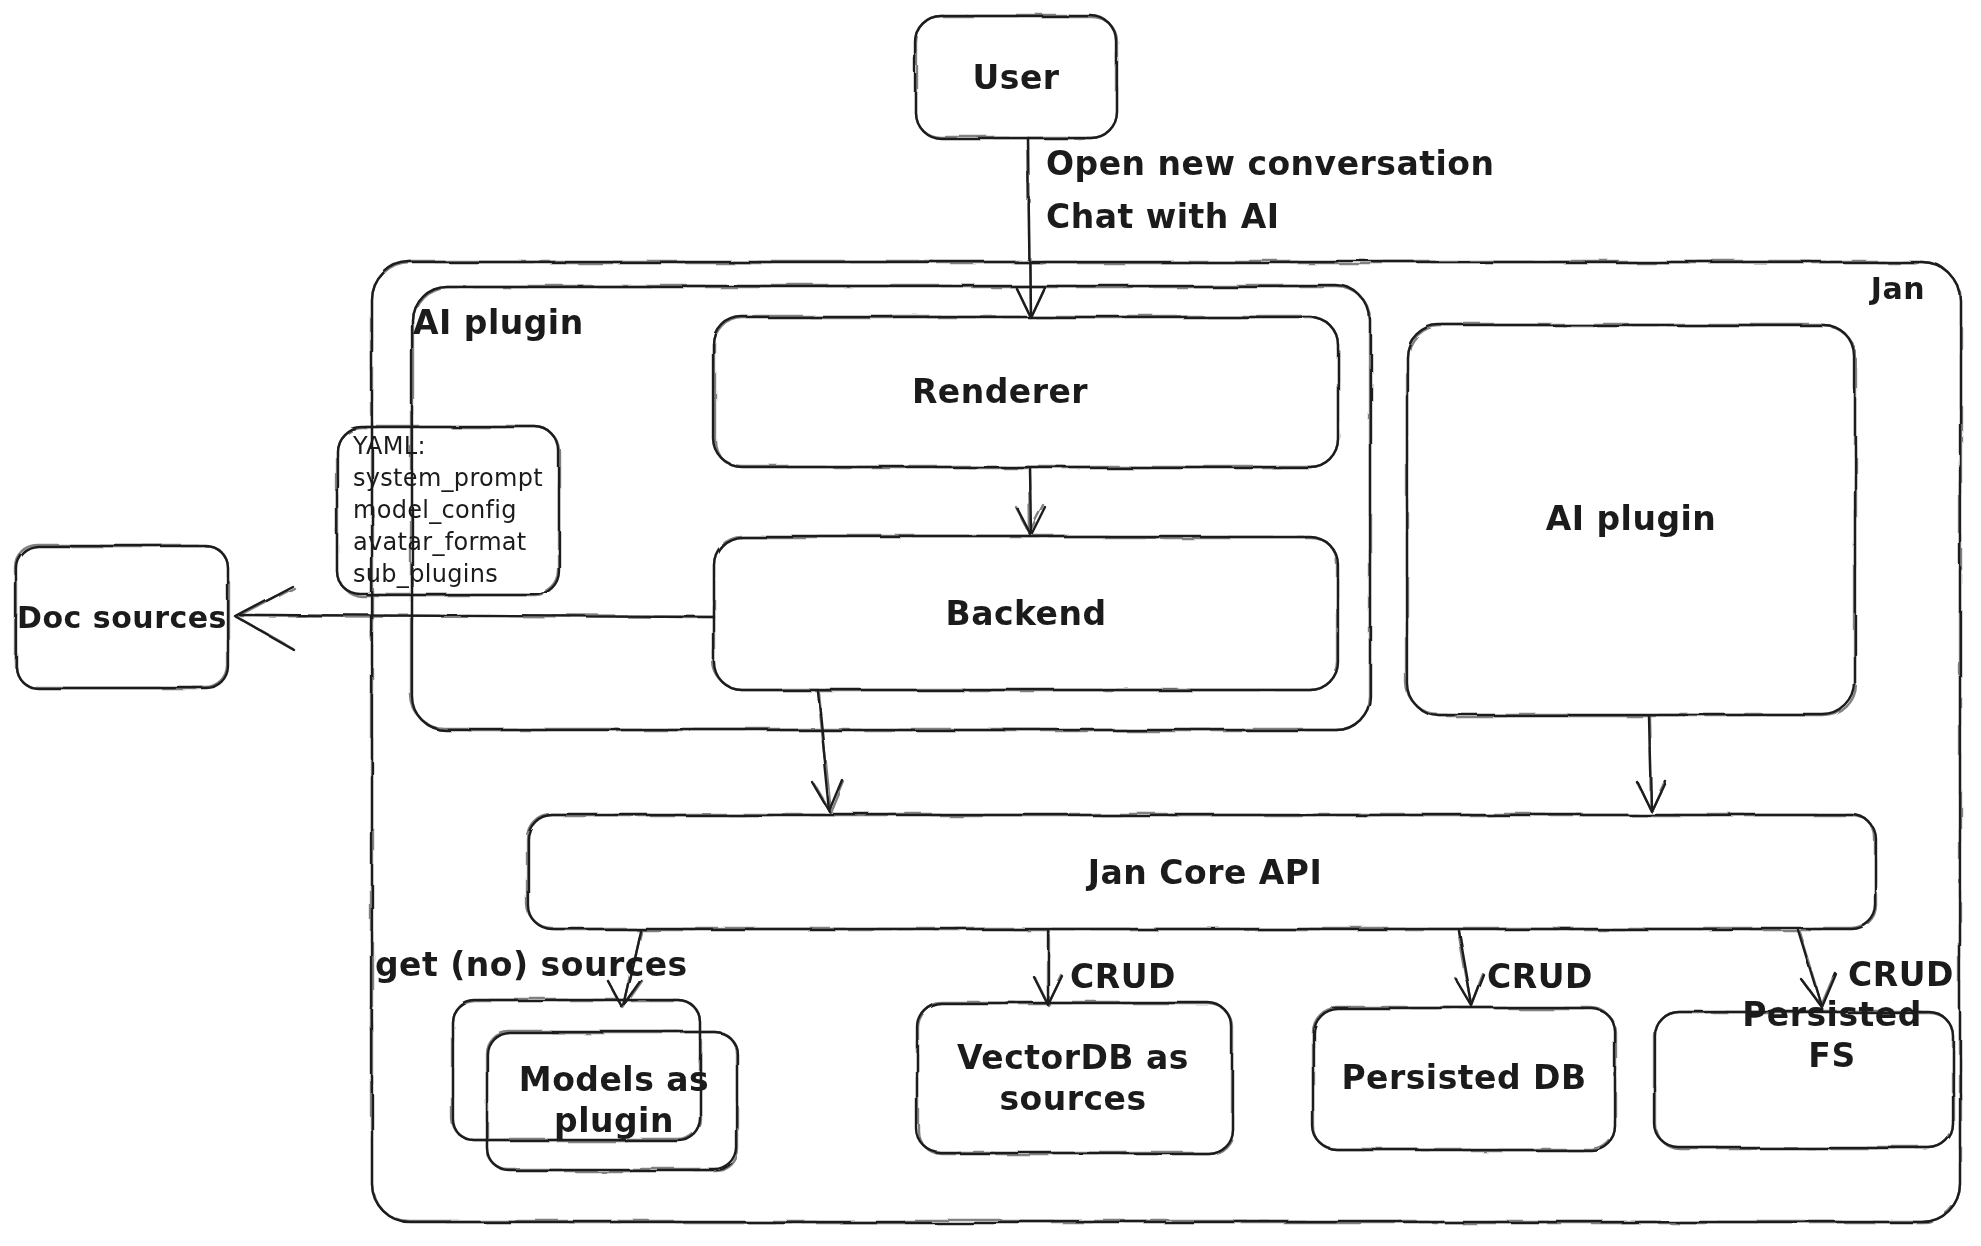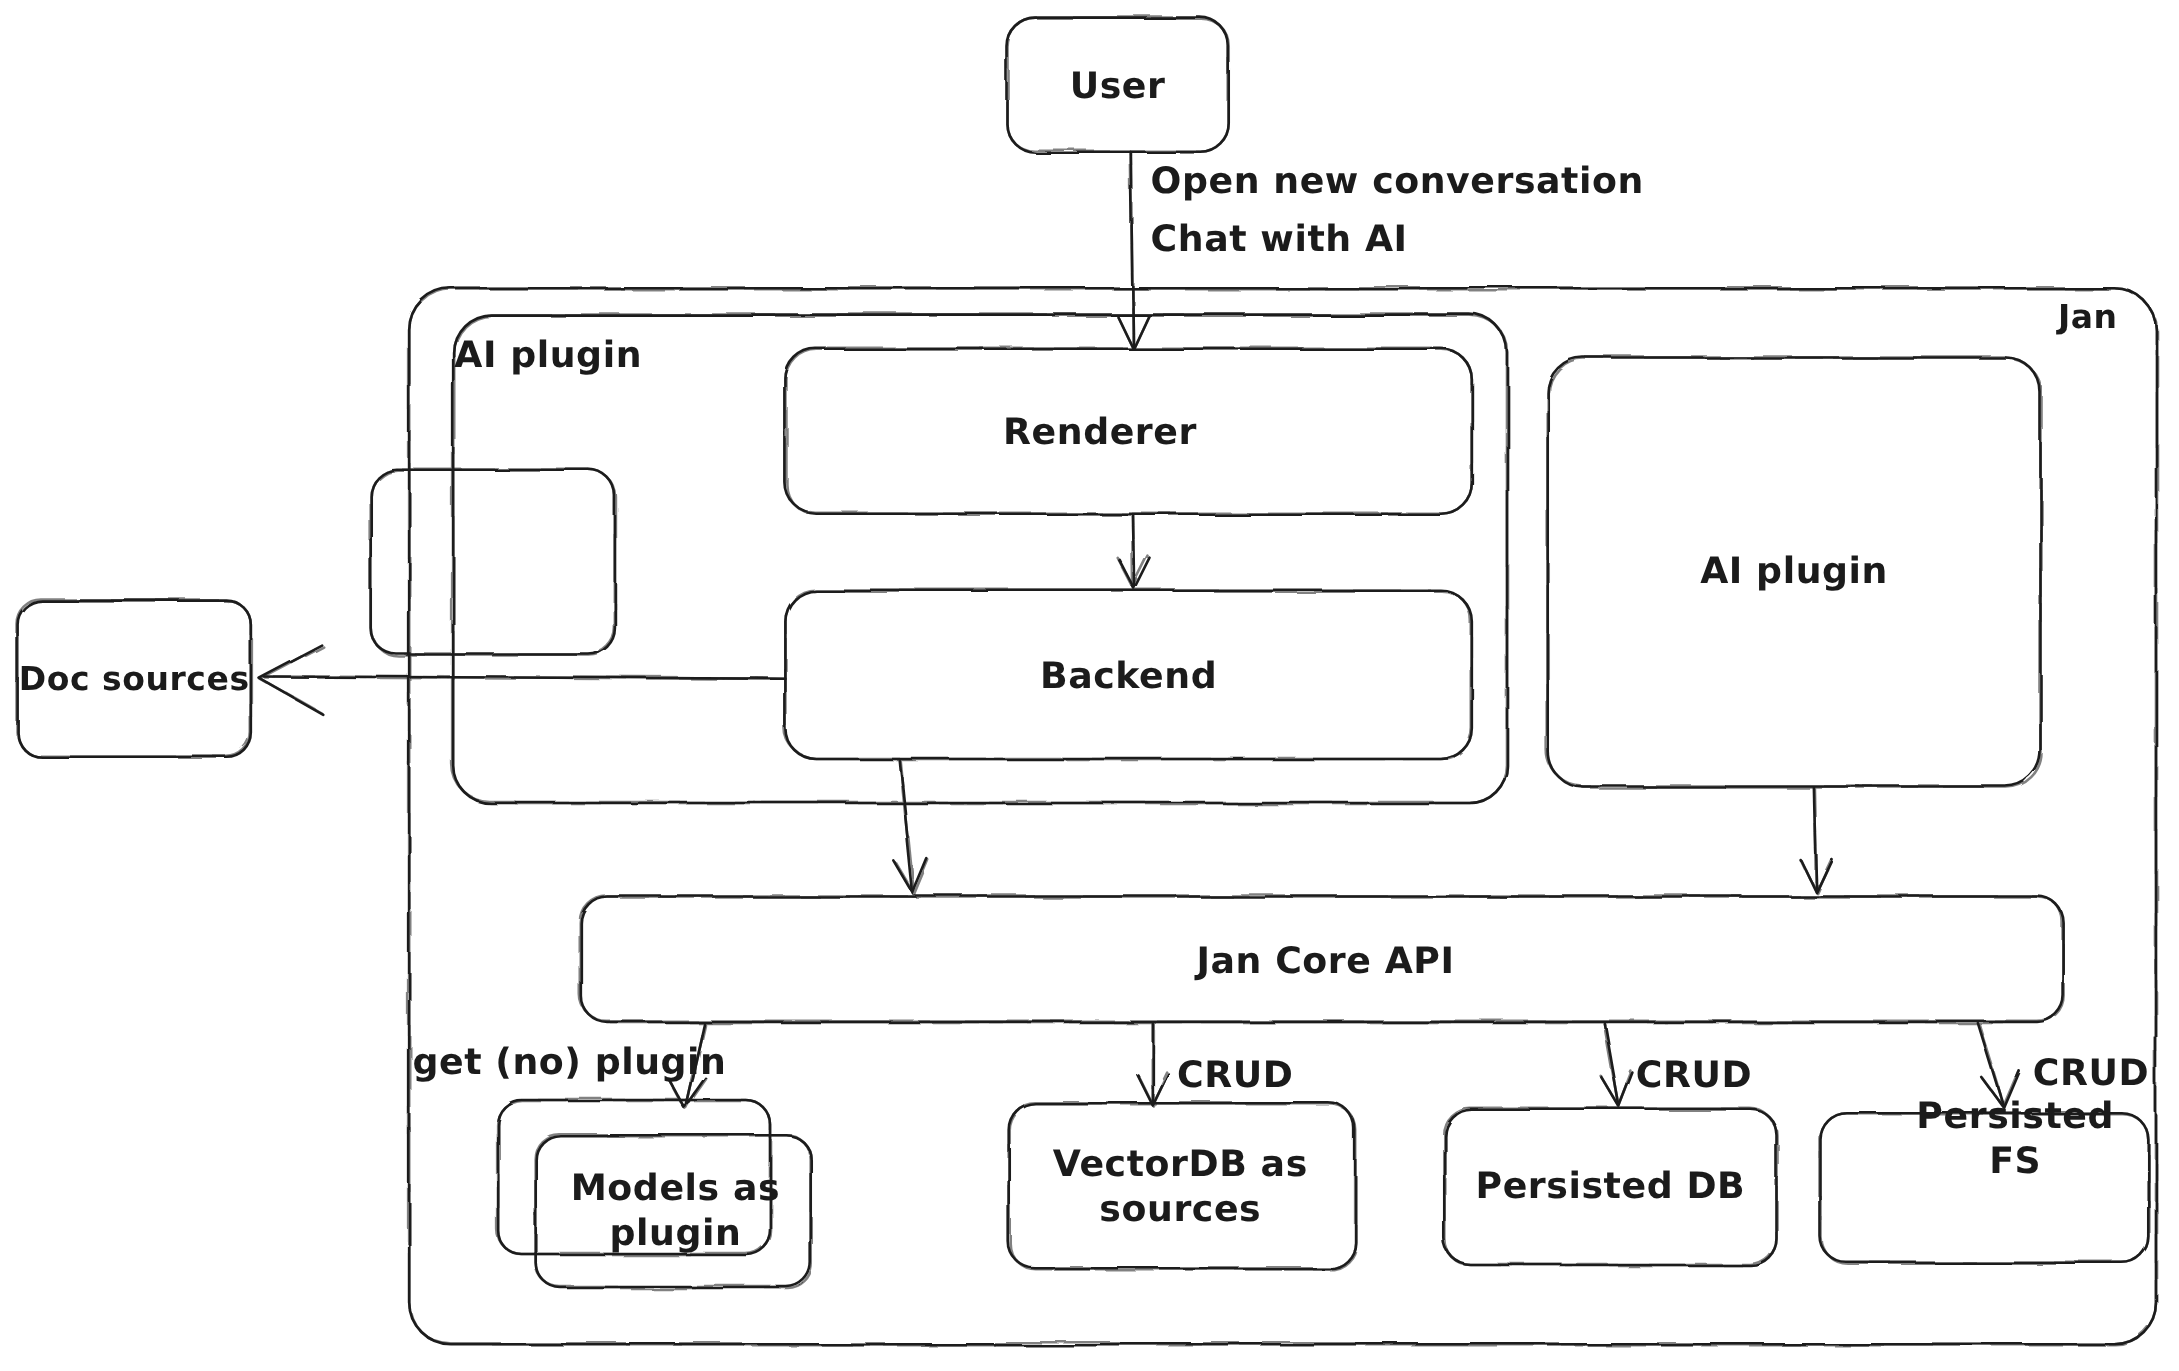--- a/index.html
+++ b/index.html
@@ -116,21 +116,28 @@
   <div class="lbl f34 center" style="left:1000px;top:392px;">Renderer</div>
   <div class="lbl f34 center" style="left:1026px;top:614px;">Backend</div>
   <div class="lbl f34 center" style="left:1631px;top:519px;">AI plugin</div>
   <div class="lbl f36 center" style="left:122px;top:618px;">Doc sources</div>
   <div class="lbl f34 center" style="left:1205px;top:873px;">Jan Core API</div>
   <div class="lbl f34 center" style="left:614px;top:1100px;width:240px;">Models as plugin</div>
   <div class="lbl f34 center" style="left:1073px;top:1078px;width:270px;">VectorDB as sources</div>
   <div class="lbl f34 center" style="left:1464px;top:1078px;">Persisted DB</div>
   <div class="lbl f34 center" style="left:1804px;top:1035px;margin-left:28px;">Persisted FS</div>
 
+  <div class="note" style="left:353px;top:430px;">
+    <span>YAML:</span>
+    <span>system_prompt</span>
+    <span>model_config</span>
+    <span>avatar_format</span>
+    <span>sub_plugins</span>
+  </div>
 
   <div class="lbl f34" style="left:1046px;top:143px;">Open new conversation</div>
   <div class="lbl f34" style="left:1046px;top:196px;">Chat with AI</div>
-  <div class="lbl f34" style="left:375px;top:944px;">get (no) plugin</div>
+  <div class="lbl f34" style="left:375px;top:944px;">get (no) sources</div>
   <div class="lbl f34" style="left:1070px;top:956px;">CRUD</div>
   <div class="lbl f34" style="left:1487px;top:956px;">CRUD</div>
   <div class="lbl f34" style="left:1848px;top:954px;">CRUD</div>
 
 </div>
 
 </body></html>

